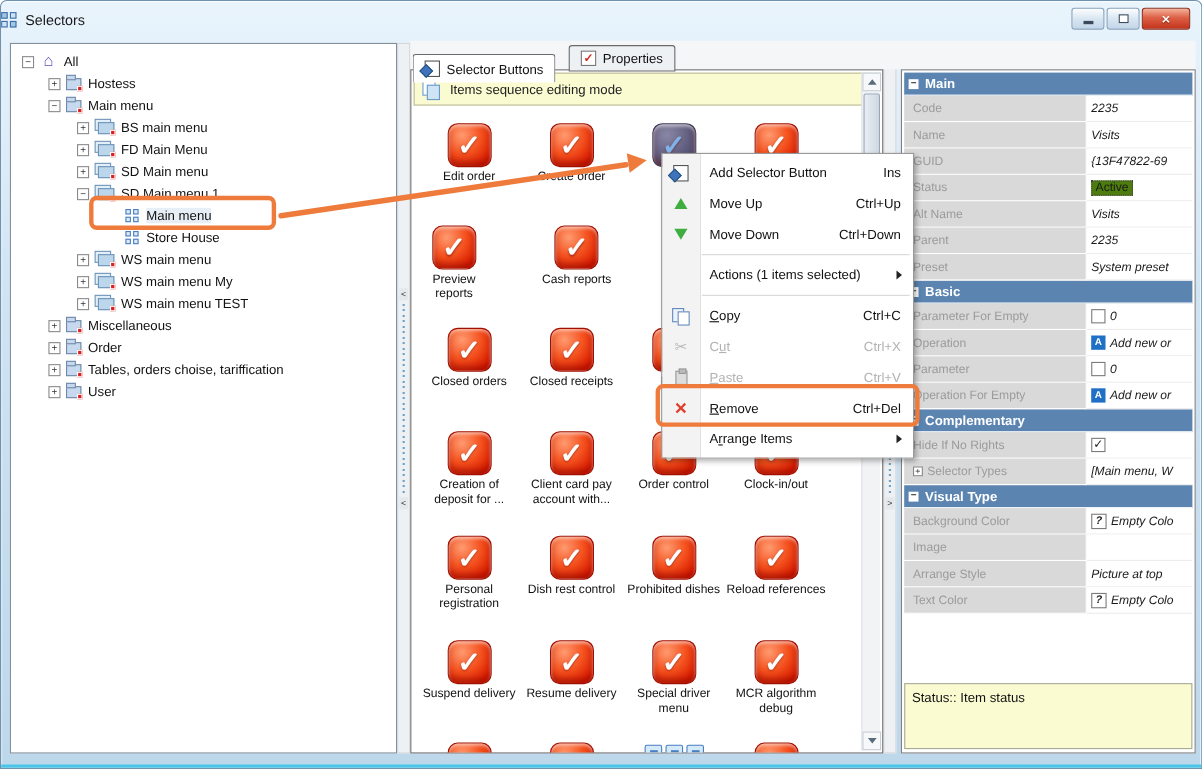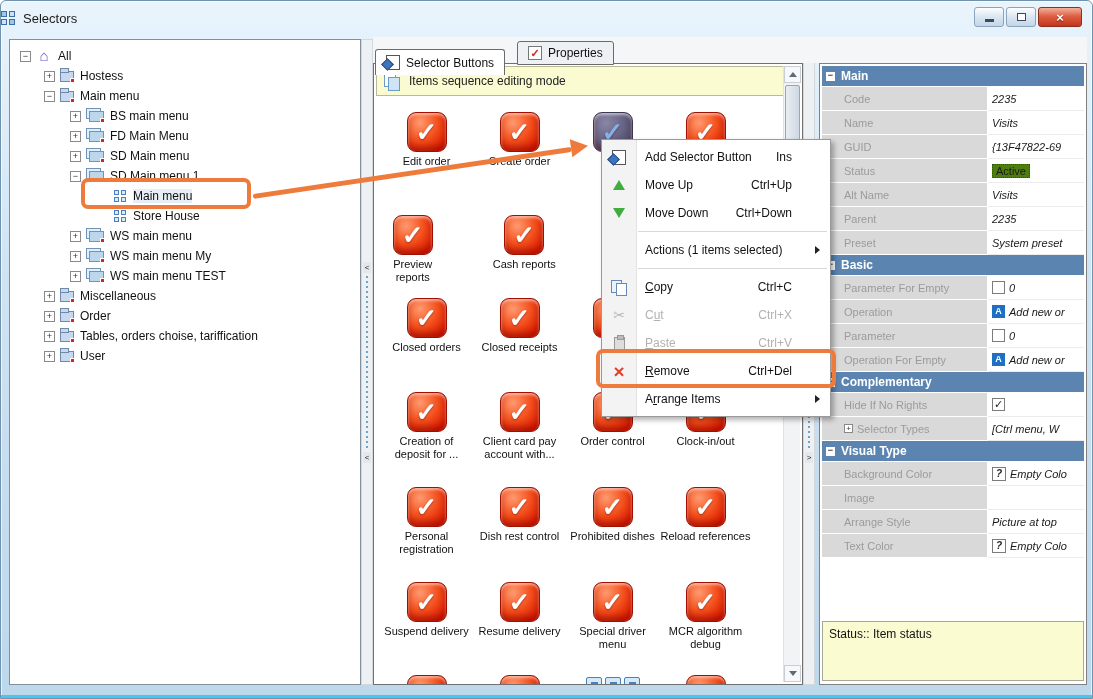--- a/index.html
+++ b/index.html
@@ -89,42 +89,42 @@
   .tri-down { width:0; height:0; border-left:4px solid transparent; border-right:4px solid transparent; border-top:5px solid #5a6b7c; }
   .sthumb { position:absolute; left:1px; top:19px; width:15px; height:56px; border:1px solid #98a6b8; border-radius:2px; background:linear-gradient(90deg,#e9eef4,#cfd8e3); }
 
   
   .menu { position:absolute; left:600px; top:138px; width:230px; z-index:50; border:1px solid #999;
           background:linear-gradient(to right,#f3f3f3 0,#f3f3f3 34px,#e2e2e2 34px,#e2e2e2 35px,#fff 35px);
           box-shadow:3px 3px 5px rgba(0,0,0,.3); padding:3px 0; font-size:12px; color:#111; }
   .mi { position:relative; height:28px; display:flex; align-items:center; }
   .mico { width:34px; flex:none; display:flex; align-items:center; justify-content:center; }
   .mlabel { margin-left:9px; }
-  .mshort { margin-left:auto; padding-right:38px; }
+  .mshort { margin-left:auto; padding-right:11px; }
   .mi.dis, .mi.dis .mshort { color:#b2b2b2; }
   .msep { height:1px; background:#d8d8d8; margin:4px 3px 4px 36px; }
   .acc { text-decoration:underline; }
   .subarr { position:absolute; right:10px; width:0; height:0; border-top:4px solid transparent; border-bottom:4px solid transparent; border-left:5px solid #222; }
   .arrg { width:0; height:0; border-left:6px solid transparent; border-right:6px solid transparent; }
   .arrg.up { border-bottom:10px solid #3fae3f; } .arrg.down { border-top:10px solid #3fae3f; }
   .cpico { position:relative; width:16px; height:15px; }
   .cpico::before { content:""; position:absolute; left:0; top:0; width:9px; height:11px; background:#eaf2fb; border:1px solid #6688bb; }
   .cpico::after { content:""; position:absolute; left:5px; top:3px; width:9px; height:11px; background:#fff; border:1px solid #6688bb; }
   .cutico { font-size:14px; color:#b8b8b8; }
   .psico { position:relative; width:11px; height:13px; background:#ddd; border:1px solid #999; }
   .psico::before { content:""; position:absolute; left:2px; top:-3px; width:5px; height:3px; background:#bbb; border:1px solid #999; }
   .remico { font-size:19px; line-height:19px; font-weight:bold; color:#e0402f; }
 
   
   .props { position:absolute; left:818px; top:62px; width:268px; height:622px; background:#fff; border:1px solid #808080; }
   .pgrid { position:absolute; left:2px; top:2px; right:2px; }
   .phdr { height:21px; background:#5b84b1; color:#fff; font-weight:bold; font-size:12px; display:flex; align-items:center; border-bottom:1px solid #fff; }
   .hminus { width:9px; height:9px; background:#fff; color:#333; font-size:9px; line-height:7px; text-align:center; margin:0 6px 0 4px; flex:none; }
   .prow { height:24px; display:flex; font-size:11px; }
-  .plabel { width:166px; flex:none; background:#d9d9d9; color:#9b9b9b; display:flex; align-items:center; padding-left:22px; border-right:1px solid #fff; border-bottom:1px solid #fff; }
+  .plabel { width:166px; flex:none; background:#d9d9d9; color:#9b9b9b; display:flex; align-items:center; padding-left:8px; border-right:1px solid #fff; border-bottom:1px solid #fff; }
   .pval { flex:1; background:#fff; border-bottom:1px solid #ececec; display:flex; align-items:center; padding-left:4px; gap:4px; color:#1a1a1a; overflow:hidden; }
   .ival { font-style:italic; white-space:nowrap; }
   .w-check { width:13px; height:13px; border:1px solid #7b7b7b; background:#fff; flex:none; font-size:11px; line-height:11px; text-align:center; color:#222; }
   .w-A { width:13px; height:13px; background:#1f6fc4; color:#fff; font-size:9px; font-weight:bold; line-height:13px; text-align:center; flex:none; }
   .w-q { width:14px; height:14px; border:1px solid #7b7b7b; background:#fff; font-size:10px; font-weight:bold; font-style:italic; line-height:12px; text-align:center; color:#222; flex:none; }
   .w-exp { width:9px; height:9px; border:1px solid #888; background:#fff; font-size:8px; line-height:7px; text-align:center; margin-right:4px; color:#333; flex:none; }
   .editbox { border:1px dotted #444; padding:0 3px; background:#4d7c0f; font-style:normal; font-size:11px; }
   .statusbox { position:absolute; left:2px; right:2px; bottom:3px; height:60px; background:#fbfbd2; border:1px solid #a8a89a; font-size:12px; color:#111; padding:5px 6px; }
 
   
@@ -316,21 +316,21 @@
       <div class="gcell">
         <span class="rbtn sel"></span>
         <span class="glabel sel">V</span>
       </div>
       <div class="gcell">
         <span class="rbtn"></span>
         <span class="glabel"></span>
       </div>
     </div>
 
-    <div class="grow" style="top:151px;gap:46px;">
+    <div class="grow" style="top:141px;gap:46px;">
       <div class="gcell">
         <span class="rbtn"></span>
         <span class="glabel">Preview reports</span>
       </div>
       <div class="gcell">
         <span class="rbtn"></span>
         <span class="glabel">Cash reports</span>
       </div>
       <div class="gcell">
         <span class="rbtn"></span>
@@ -541,21 +541,21 @@
         <span class="pval">
             <span class="w-check">✓</span>
           </span>
       </div>
       <div class="prow">
         <span class="plabel">
             <span class="w-exp">+</span>
             <span>Selector Types</span>
           </span>
         <span class="pval">
-            <span class="ival">[Ctrl menu, W</span>
+            <span class="ival">[Main menu, W</span>
           </span>
       </div>
 
       <div class="phdr">
         <span class="hminus">−</span>
         <span>Visual Type</span>
       </div>
       <div class="prow">
         <span class="plabel">Background Color</span>
         <span class="pval">

